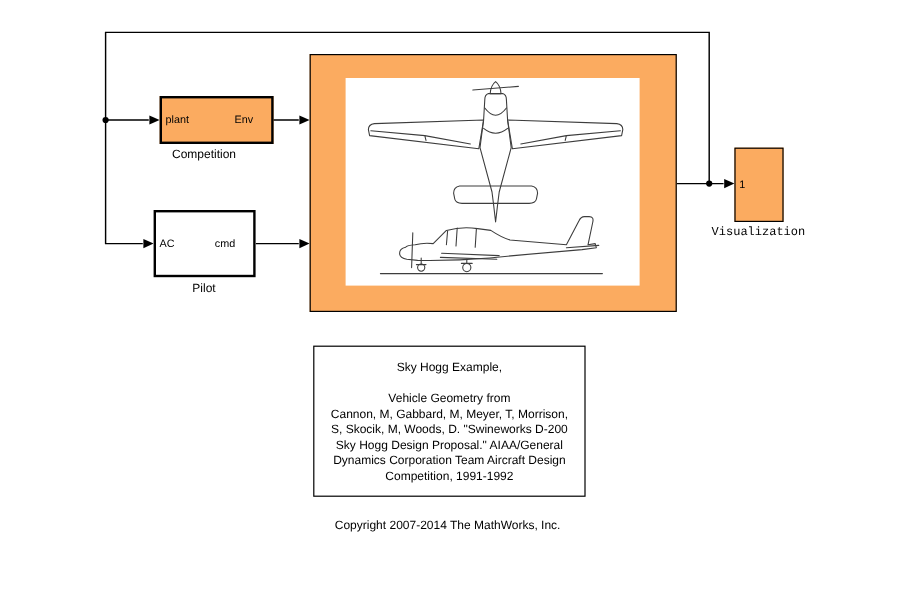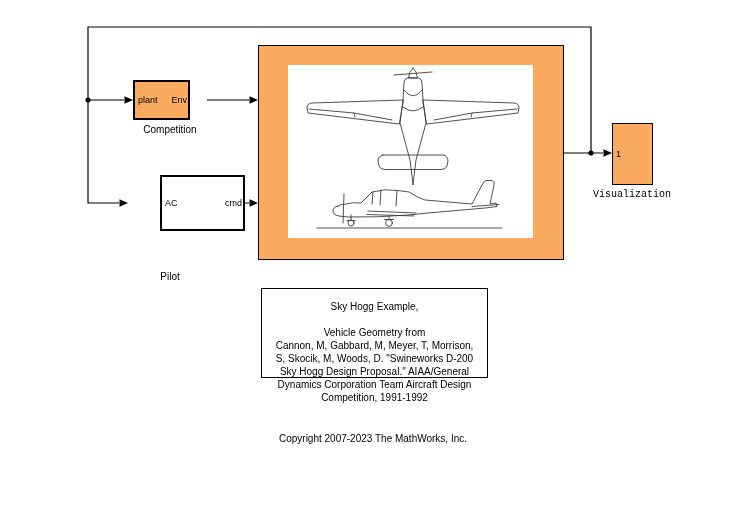--- a/index.html
+++ b/index.html
@@ -22,35 +22,35 @@
   .block{position:absolute;box-sizing:border-box;background:var(--orange);}
   .block.thick{border:2px solid #000;}
   .block.thin{border:1px solid #000;}
   .block.white{background:#fff;}
 
   .portlabel{
     position:absolute;font-size:9px;line-height:9px;color:#000;
     white-space:nowrap;
   }
   .portlabel.left{left:3px;top:50%;transform:translateY(-50%);}
-  .portlabel.right{right:1px;top:50%;transform:translateY(-50%);text-align:right;}
+  .portlabel.right{right:15px;top:50%;transform:translateY(-50%);text-align:right;}
 
   .blocklabel{
     position:absolute;font-size:10px;line-height:12px;text-align:center;
     white-space:nowrap;color:#000;
   }
 
   #vsm-inner{
     position:absolute;left:29px;top:19px;width:245px;height:173px;
     background:#fff;
   }
   .sketch{stroke:var(--sketch);stroke-width:0.9;fill:none;stroke-linejoin:round;stroke-linecap:round;}
 
   #annotation-box{
-    position:absolute;left:261px;top:288px;width:227px;height:90px;
+    position:absolute;left:261px;top:288px;width:227px;height:126px;
     box-sizing:border-box;border:1px solid #000;background:#fff;
     font-size:10px;line-height:13px;text-align:center;white-space:pre-line;
     padding-top:11px;
   }
   #copyright{
     position:absolute;left:248px;top:433px;width:250px;text-align:center;
     font-size:10px;line-height:12px;white-space:nowrap;
   }
 </style>
 </head>
@@ -66,31 +66,31 @@
     <path class="wire" d="M564,153 H603"></path>
     <polygon class="arrow" points="133,100 124.5,96.2 124.5,103.8"></polygon>
     <polygon class="arrow" points="128,203 119.5,199.2 119.5,206.8"></polygon>
     <polygon class="arrow" points="258,100 249.5,96.2 249.5,103.8"></polygon>
     <polygon class="arrow" points="258,203 249.5,199.2 249.5,206.8"></polygon>
     <polygon class="arrow" points="612,153 603.5,149.2 603.5,156.8"></polygon>
     <circle class="junction" cx="88" cy="100" r="2.6"></circle>
     <circle class="junction" cx="591" cy="153" r="2.6"></circle>
   </svg>
 
-  <div class="block thick" style="left:133px;top:80px;width:57px;height:40px;padding-left:38px;">
+  <div class="block thick" style="left:133px;top:80px;width:95px;height:40px;padding-left:38px;">
     <span class="portlabel left">plant</span>
     <span class="portlabel right">Env</span>
   </div>
   <div class="blocklabel" style="left:110px;top:124px;width:120px;">Competition</div>
 
-  <div class="block thick white" style="left:128px;top:175px;width:85px;height:56px;margin-left:32px;">
+  <div class="block thick white" style="left:128px;top:175px;width:85px;height:56px;">
     <span class="portlabel left">AC</span>
     <span class="portlabel right">cmd</span>
   </div>
-  <div class="blocklabel" style="left:110px;top:235px;width:120px;margin-top:36px;">Pilot</div>
+  <div class="blocklabel" style="left:110px;top:235px;width:120px;">Pilot</div>
 
   <div class="block thin" style="left:258px;top:45px;width:306px;height:215px;">
     <div id="vsm-inner">
       <svg width="245" height="173" viewBox="0 0 245 173">
 
         <path class="sketch" d="M106,10 L144,7"></path>
         <path class="sketch" d="M125,3 Q121,6 120.5,13 L129.5,13 Q129,6 125,3 Z"></path>
 
         <path class="sketch" d="M119,13 Q116,14 116,18 L115,35 L112,58 L122,95 L123.5,107 L125,120 L126.5,107 L128,95 L138,58 L135,35 L134,18 Q134,14 131,13 Z"></path>
         <path class="sketch" d="M116,25 Q125,37 134,25"></path>
@@ -124,15 +124,15 @@
 
   <div id="annotation-box">Sky Hogg Example,
 
 Vehicle Geometry from
 Cannon, M, Gabbard, M, Meyer, T, Morrison,
 S, Skocik, M, Woods, D. "Swineworks D-200
 Sky Hogg Design Proposal." AIAA/General
 Dynamics Corporation Team Aircraft Design
 Competition, 1991-1992</div>
 
-  <div id="copyright">Copyright 2007-2023 The MathWorks, Inc.</div>
+  <div id="copyright">Copyright 2007-2014 The MathWorks, Inc.</div>
 
 </div>
 
 </body></html>

